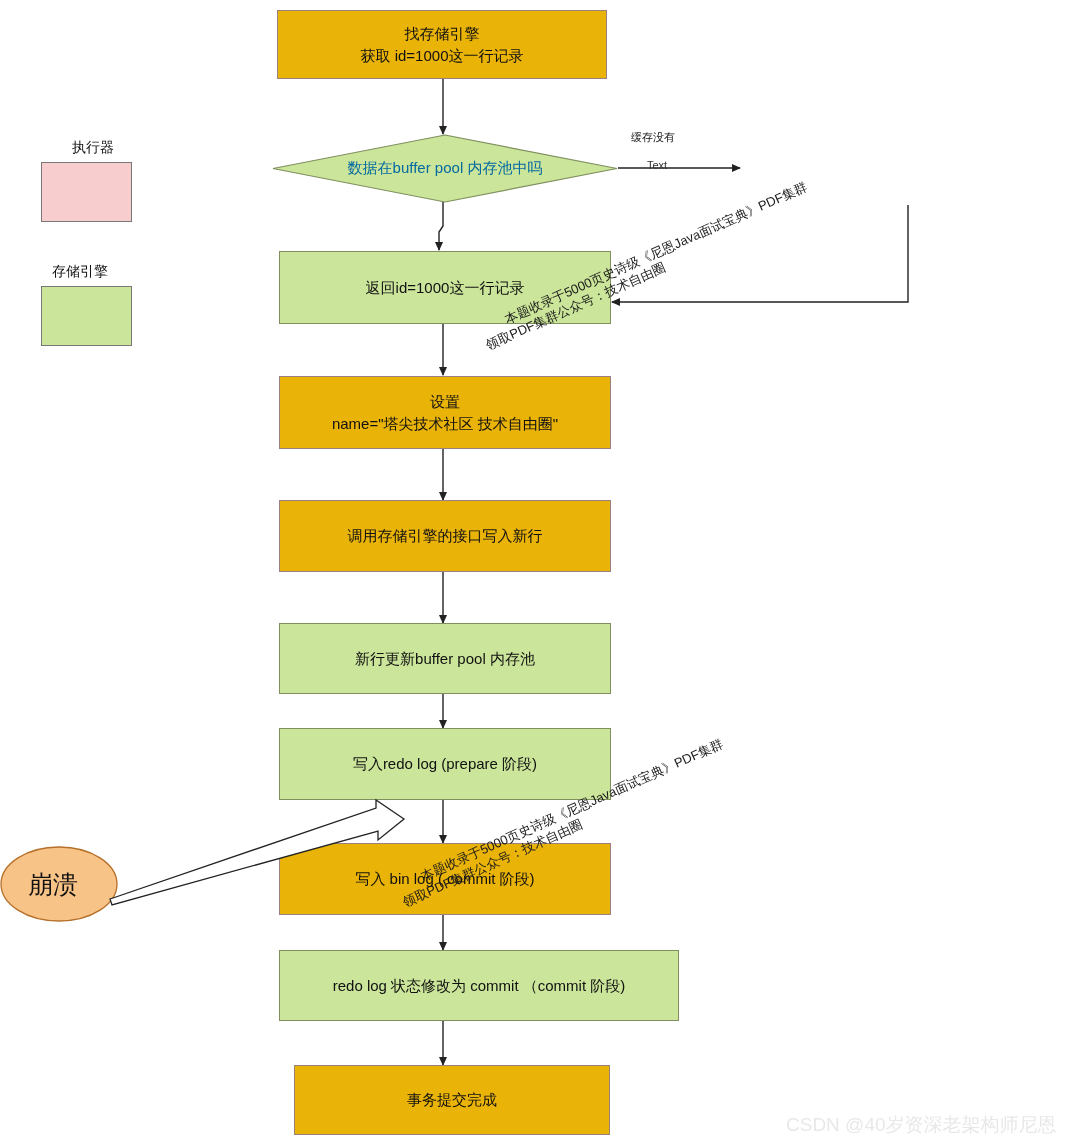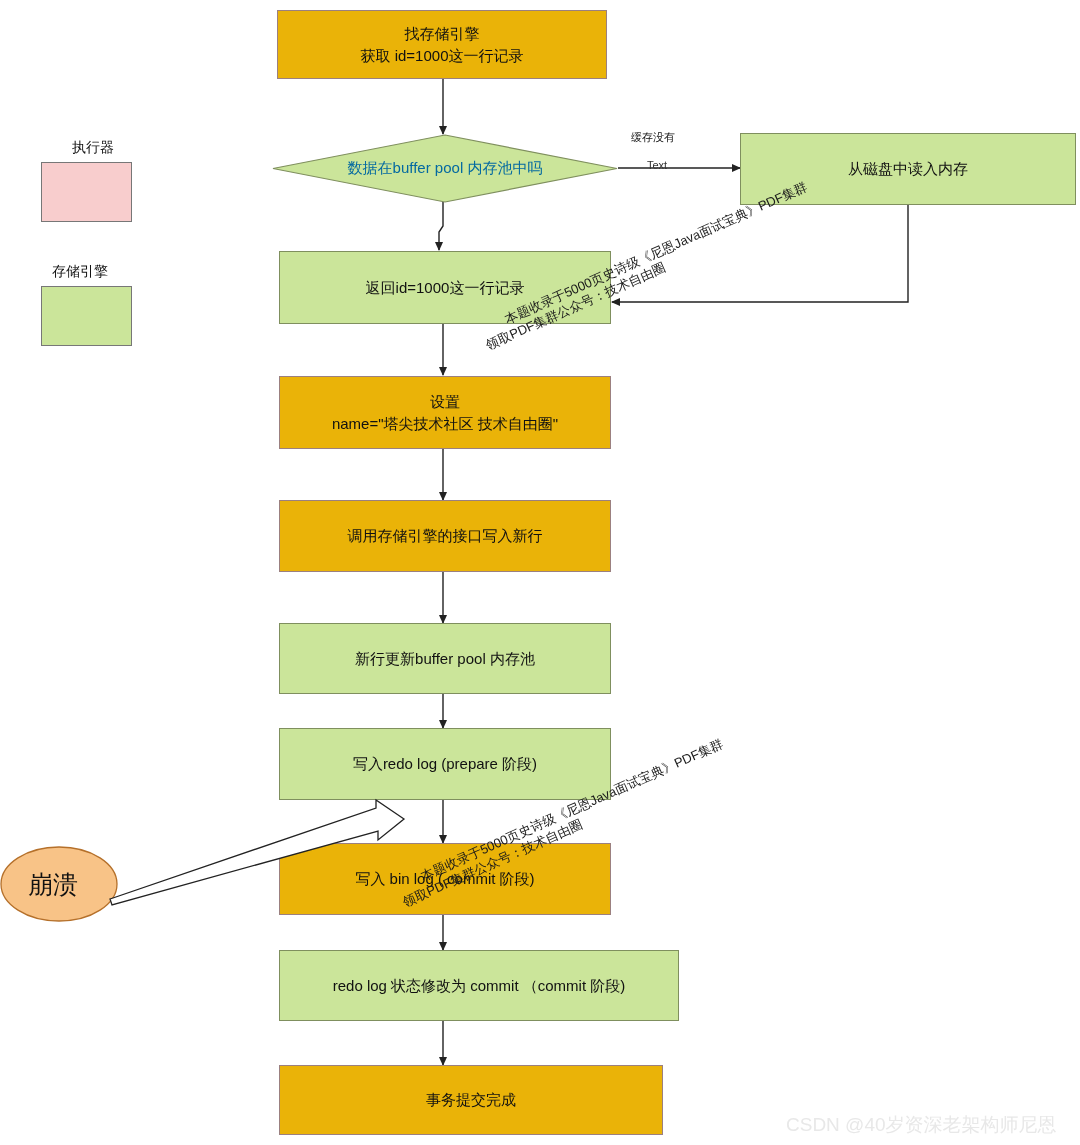--- a/index.html
+++ b/index.html
@@ -139,38 +139,37 @@
   <div class="node pink" style="left:277px; top:10px; width:330px; height:69px;">找存储引擎
 获取 id=1000这一行记录</div>
 
   <div class="diamond-wrap" style="left:272px; top:134px; width:346px; height:69px;">
     <svg width="346" height="69">
       <polygon points="173,1 345,34.5 173,68 1,34.5" fill="#cbe59a" stroke="#7f8f5e" stroke-width="1.2"></polygon>
     </svg>
     <div class="diamond-text">数据在buffer pool 内存池中吗</div>
   </div>
 
-  <div class="node green" style="left:740px; top:133px; width:336px; height:72px;">从磁盘中读入内存</div>
 
   <div class="node green" style="left:279px; top:251px; width:332px; height:73px;">返回id=1000这一行记录</div>
 
   <div class="node pink" style="left:279px; top:376px; width:332px; height:73px;">设置
 name="塔尖技术社区  技术自由圈"</div>
 
   <div class="node green" style="left:279px; top:623px; width:332px; height:71px;">新行更新buffer pool 内存池</div>
 
   <div class="node pink" style="left:279px; top:500px; width:332px; height:72px;">调用存储引擎的接口写入新行</div>
 
   <div class="node green" style="left:279px; top:728px; width:332px; height:72px;">写入redo log (prepare 阶段)</div>
 
   <div class="node pink" style="left:279px; top:843px; width:332px; height:72px;">写入 bin log ( commit 阶段)</div>
 
   <div class="node green" style="left:279px; top:950px; width:400px; height:71px;">redo log 状态修改为 commit （commit 阶段)</div>
 
-  <div class="node pink" style="left:279px; top:1065px; width:384px; height:70px;text-align:right;">事务提交完成</div>
+  <div class="node pink" style="left:294px; top:1065px; width:316px; height:70px;text-align:right;">事务提交完成</div>
 
   <div class="edge-label" style="left:631px; top:130px;">缓存没有</div>
   <div class="edge-label small" style="left:613px; top:159px;margin-left:34px;">Text</div>
 
   <div class="legend-label" style="left:58px; top:139px;margin-left:14px;">执行器</div>
   <div class="legend-swatch pink" style="left:41px; top:162px; width:91px; height:60px; background:#f8cdcd;"></div>
 
   <div class="legend-label" style="left:52px; top:263px;">存储引擎</div>
   <div class="legend-swatch green" style="left:41px; top:286px; width:91px; height:60px; background:#cbe59a;"></div>
 

